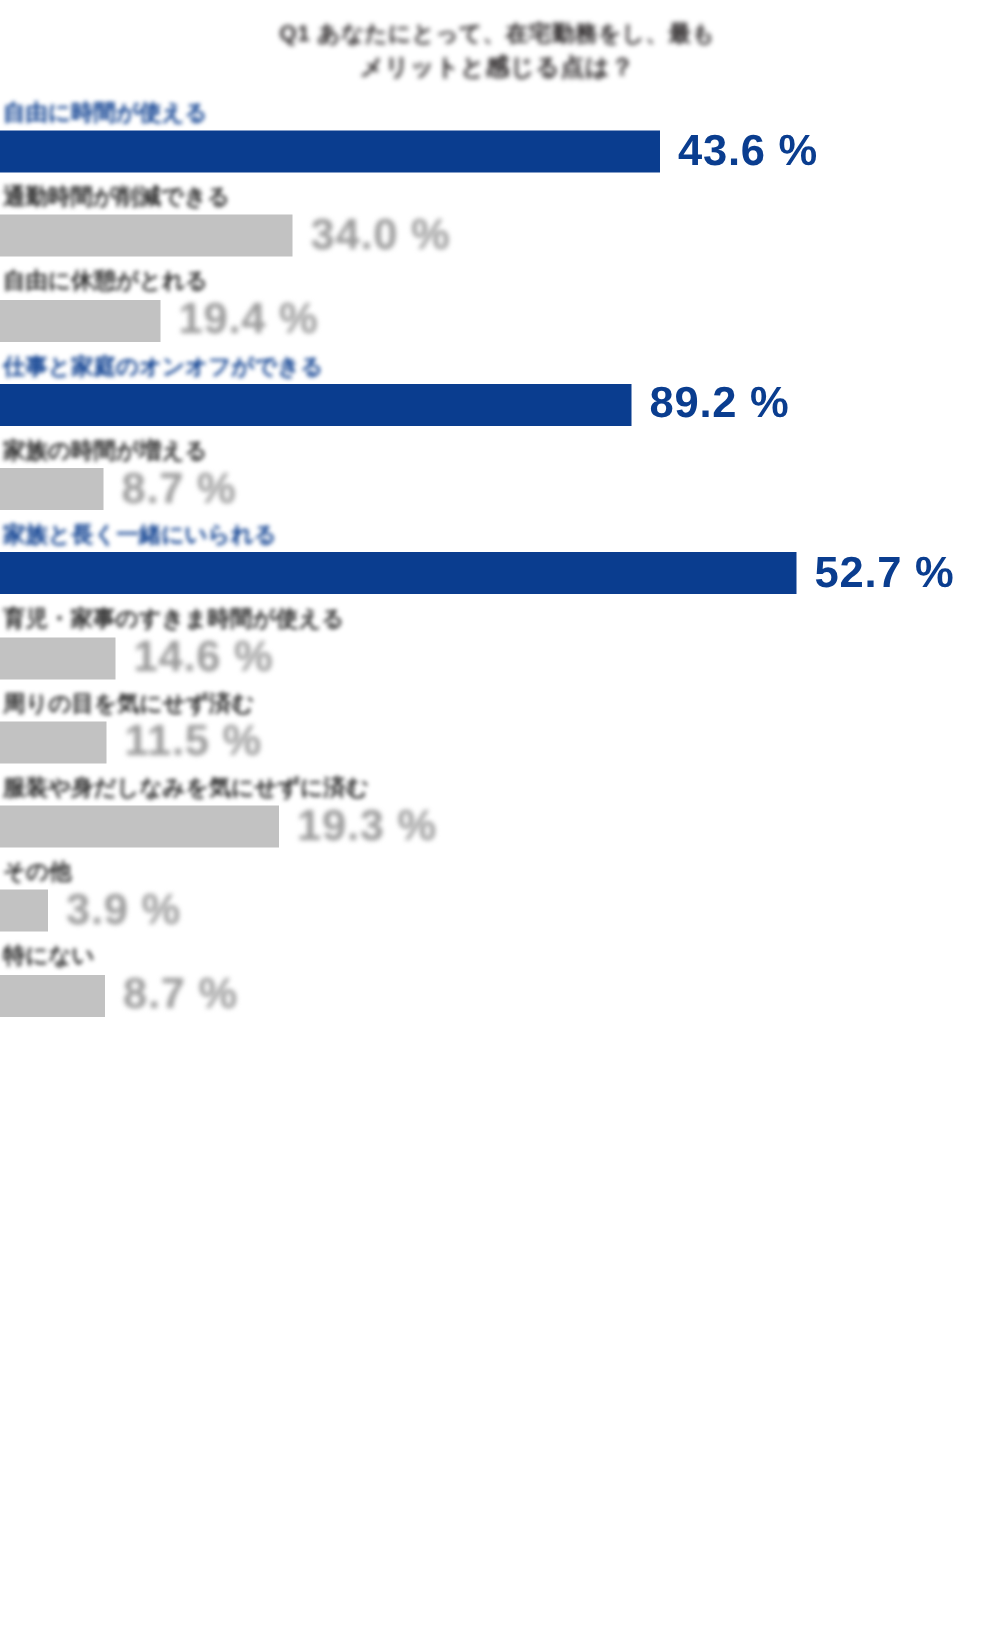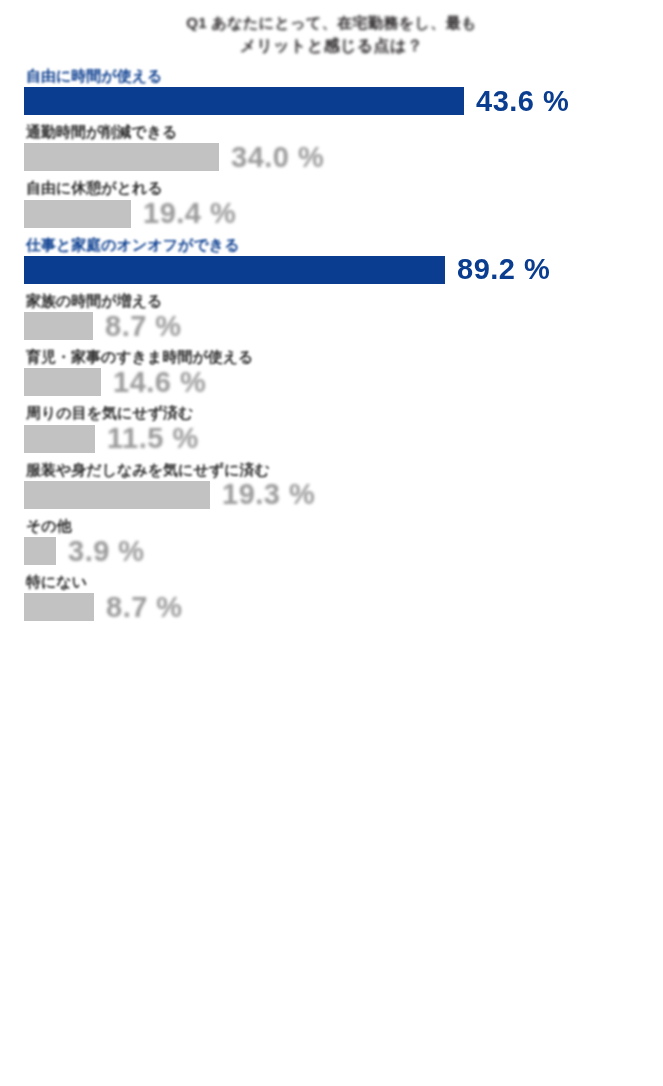--- a/index.html
+++ b/index.html
@@ -24,21 +24,20 @@
     filter:blur(1.6px);
     -webkit-filter:blur(1.6px);
   }
   .title-line.l2{font-size:16px;}
 
   
   .rows{margin-top:10px;}
   .row{
     position:relative;
     margin-bottom:8px;
-    padding-left:24px;
   }
   .row-label{
     font-size:15px;
     font-weight:700;
     line-height:1.15;
     padding:0 0 3px 2px;
     white-space:nowrap;
     filter:blur(1.3px);
     -webkit-filter:blur(1.3px);
   }
@@ -128,20 +127,27 @@
     </div>
 
     <div class="row dim">
       <div class="row-label">家族の時間が増える</div>
       <div class="bar-line">
         <span class="bar" style="width:69px"></span>
         <span class="bar-value">8.7 %</span>
       </div>
     </div>
 
+    <div class="row hl">
+      <div class="row-label">家族と長く一緒にいられる</div>
+      <div class="bar-line">
+        <span class="bar" style="width:531px"></span>
+        <span class="bar-value">52.7 %</span>
+      </div>
+    </div>
 
     <div class="row dim">
       <div class="row-label">育児・家事のすきま時間が使える</div>
       <div class="bar-line">
         <span class="bar" style="width:77px"></span>
         <span class="bar-value">14.6 %</span>
       </div>
     </div>
 
     <div class="row dim">

